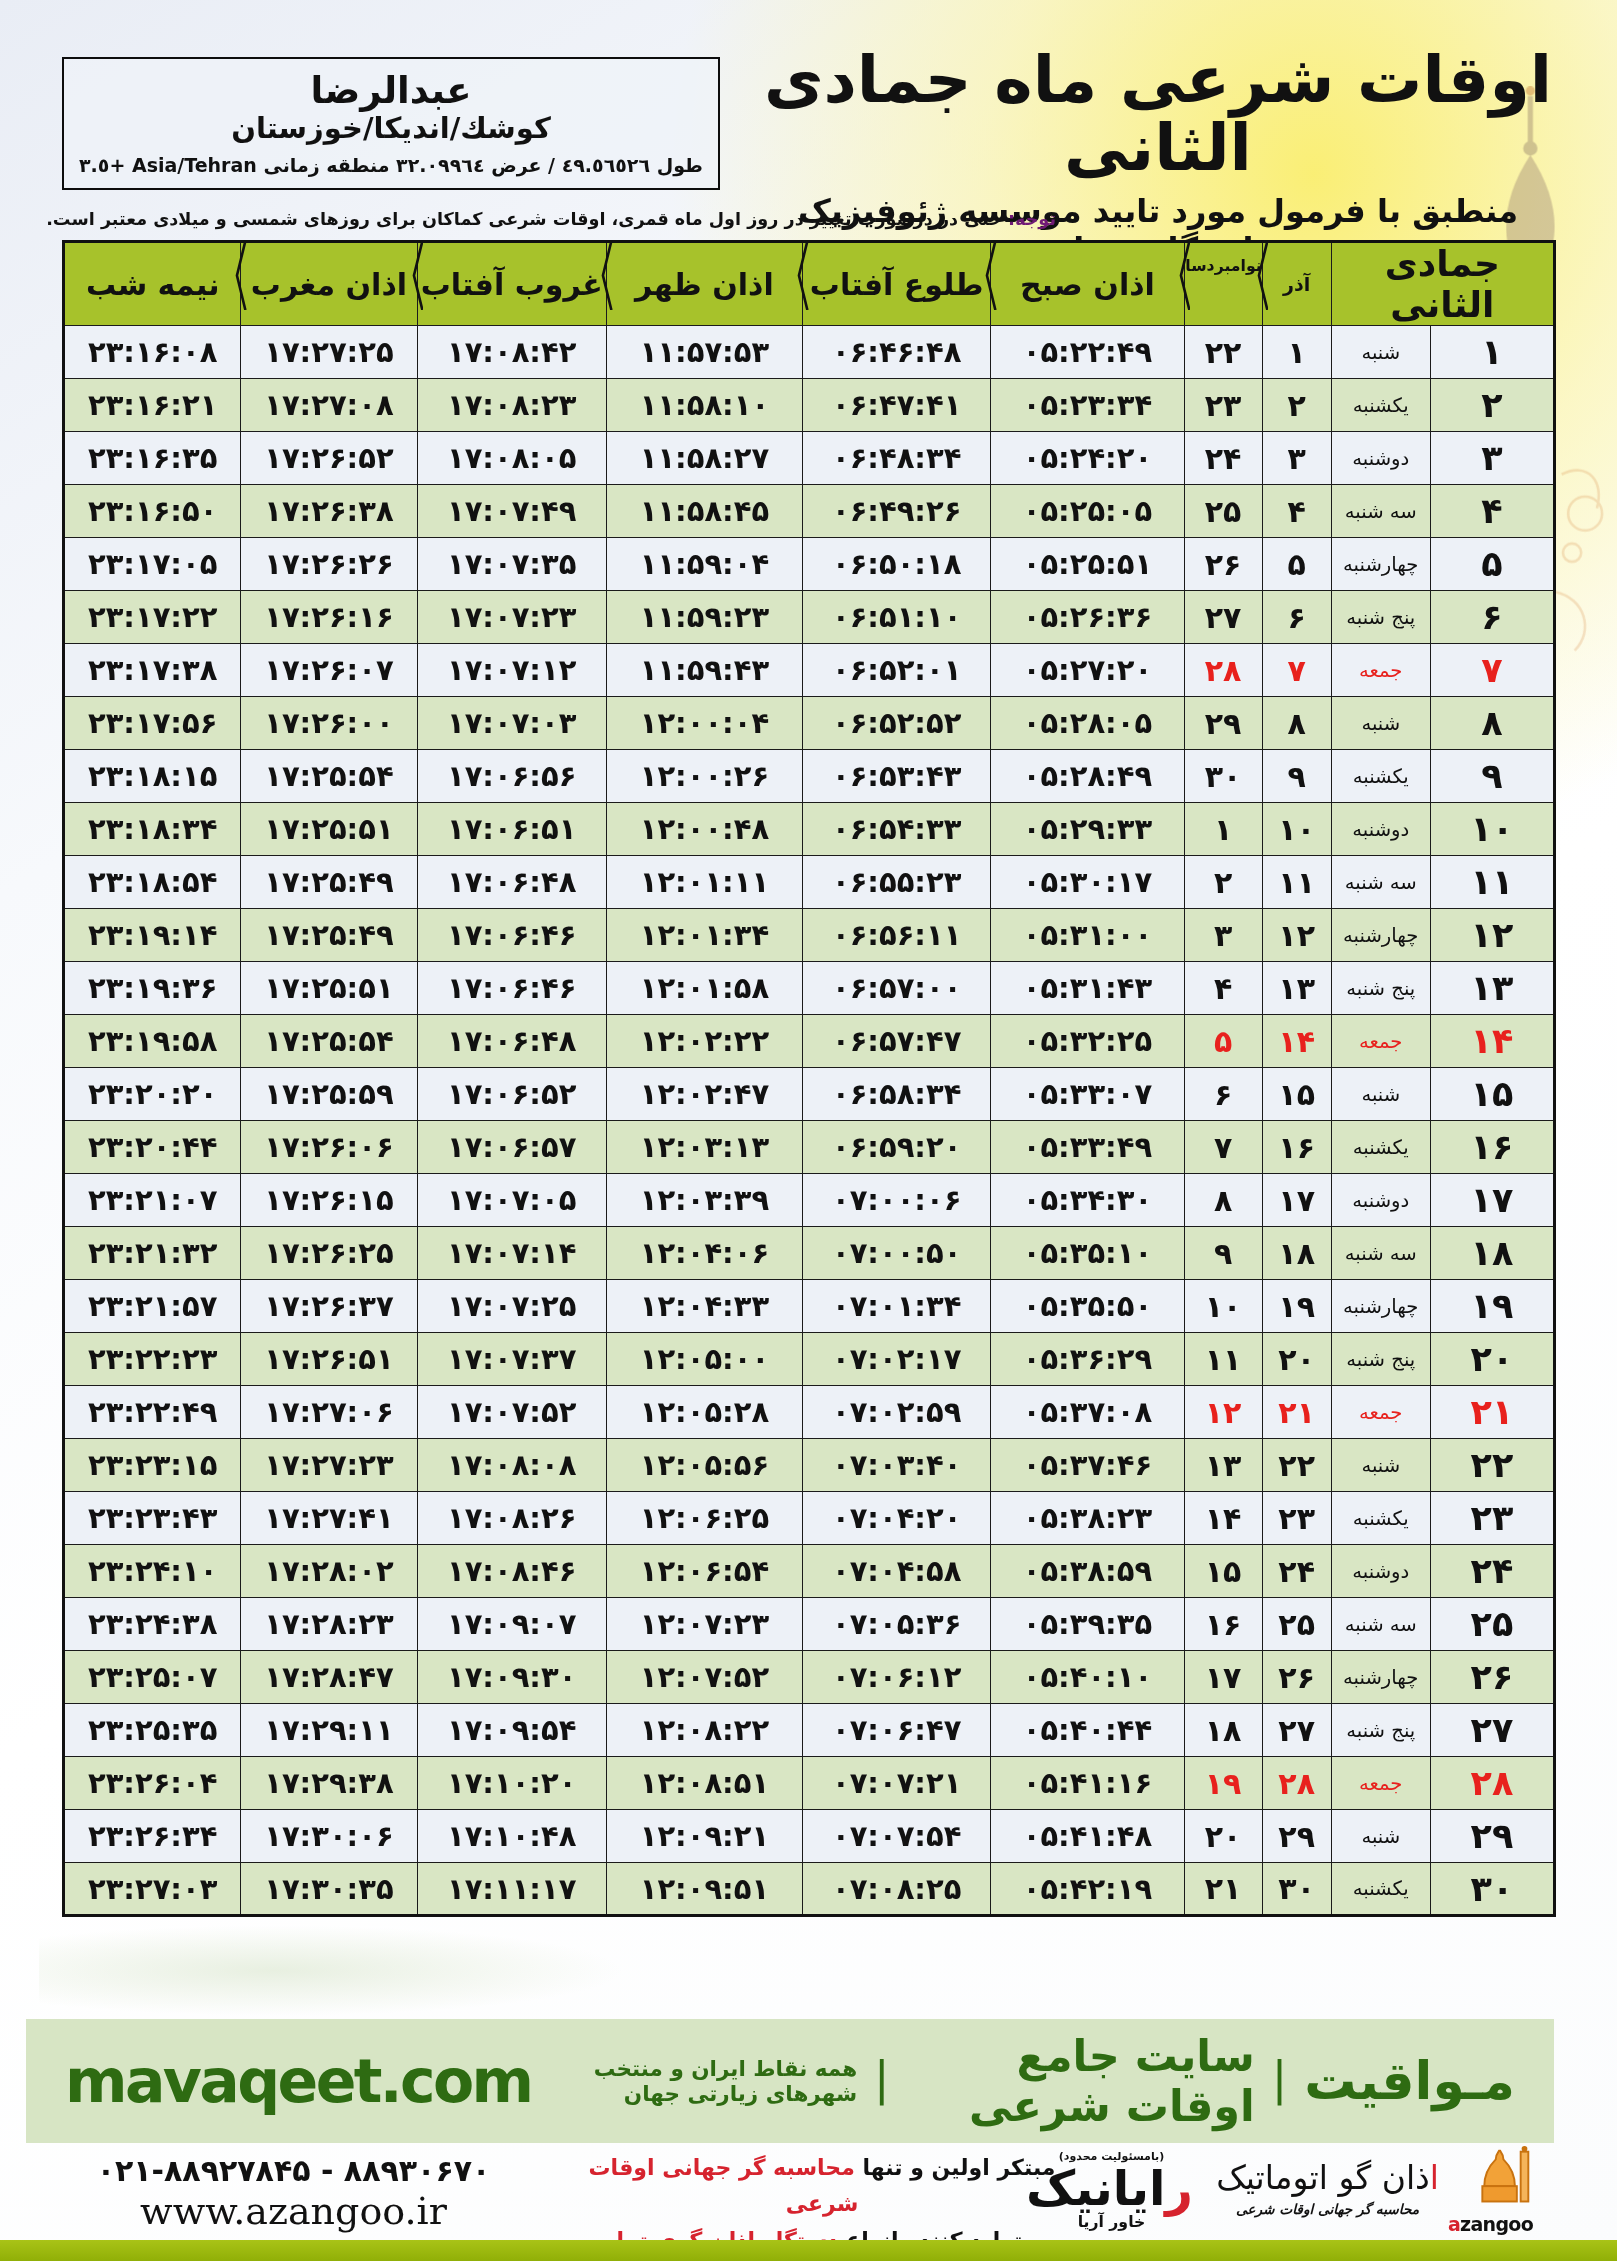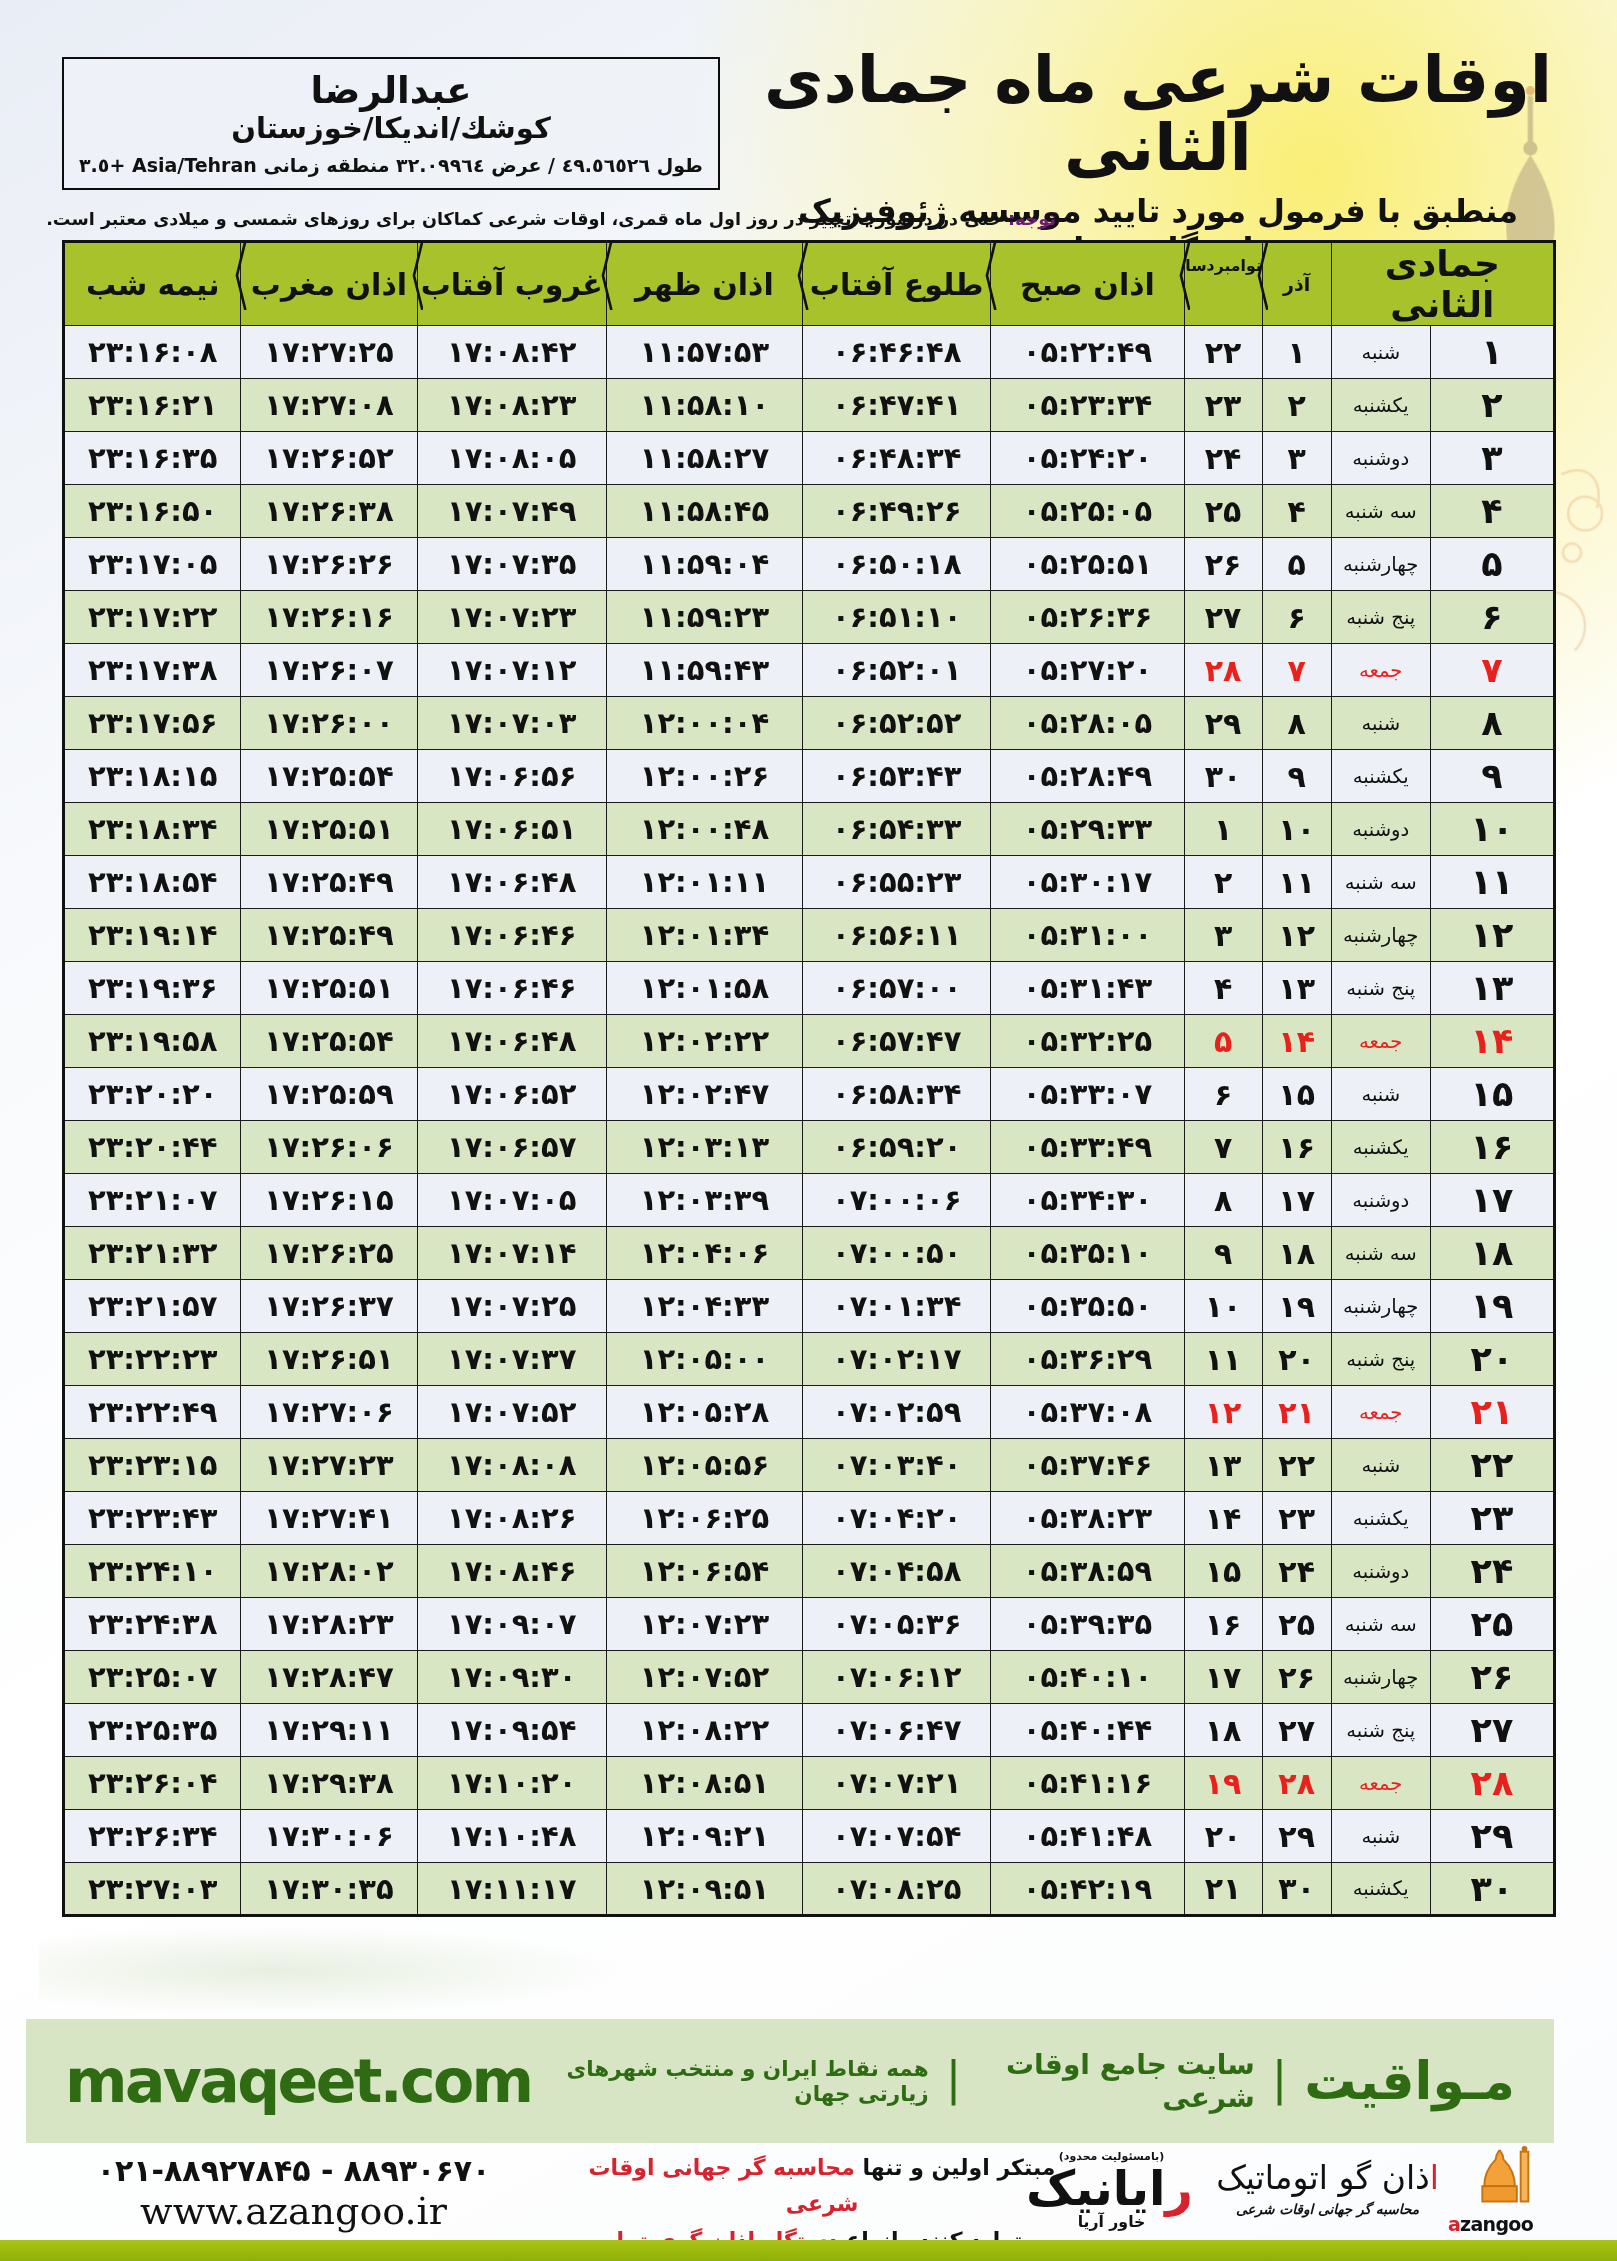--- a/index.html
+++ b/index.html
@@ -61,21 +61,21 @@
   tr.friday td.c-day,tr.friday td.c-week,tr.friday td.c-num{color:#e8211d;}
   
   .band{
     position:absolute;left:26px;top:2019px;width:1528px;height:124px;background:#d7e5c4;
     display:flex;align-items:center;justify-content:space-between;direction:rtl;
     padding:0 39px;color:#2e6b12;
   }
   .band .fa-group{display:flex;align-items:center;gap:17px;direction:rtl;}
   .band .brand{font-size:52px;font-weight:700;line-height:1;}
   .band .divider{font-size:46px;font-weight:400;line-height:1;transform:translateY(-2.6px);}
-  .band .desc{font-size:28px;font-weight:700;}
+  .band .desc{font-size:43px;font-weight:700;}
   .band .coverage{font-size:21.5px;font-weight:700;}
   .band .domain{font-size:60px;font-weight:700;letter-spacing:-2.6px;direction:ltr;line-height:1;}
   
   .phone-block{position:absolute;left:78px;top:2153px;width:431px;text-align:center;}
   .phone{font-size:30px;font-weight:700;letter-spacing:0.7px;}
   .site{font-family:"DejaVu Serif",serif;font-size:38px;margin-top:1.3px;}
   .slogan{position:absolute;left:561px;top:2150px;width:522px;text-align:center;direction:rtl;
     font-size:22px;font-weight:700;line-height:1.65;}
   .slogan .red{color:#d6232e;}
   .rayanik{position:absolute;left:1030px;top:2150px;width:163px;direction:rtl;text-align:center;}

